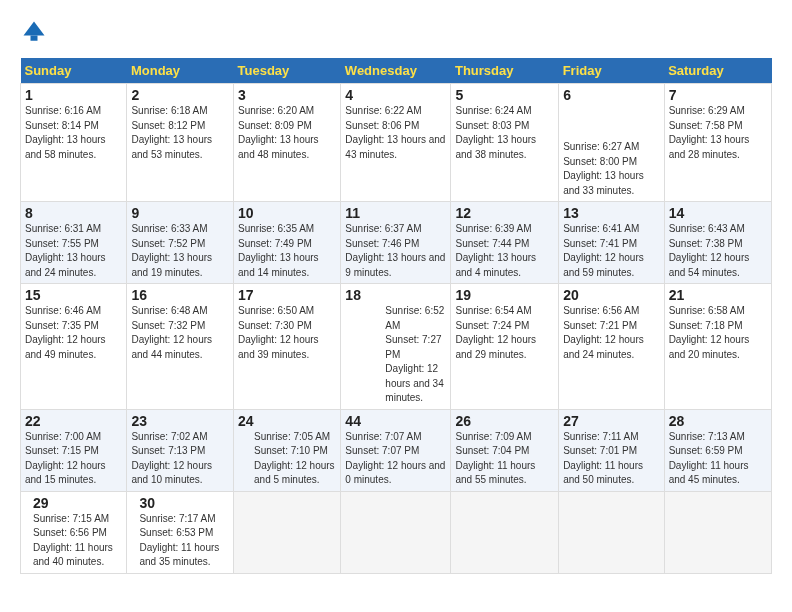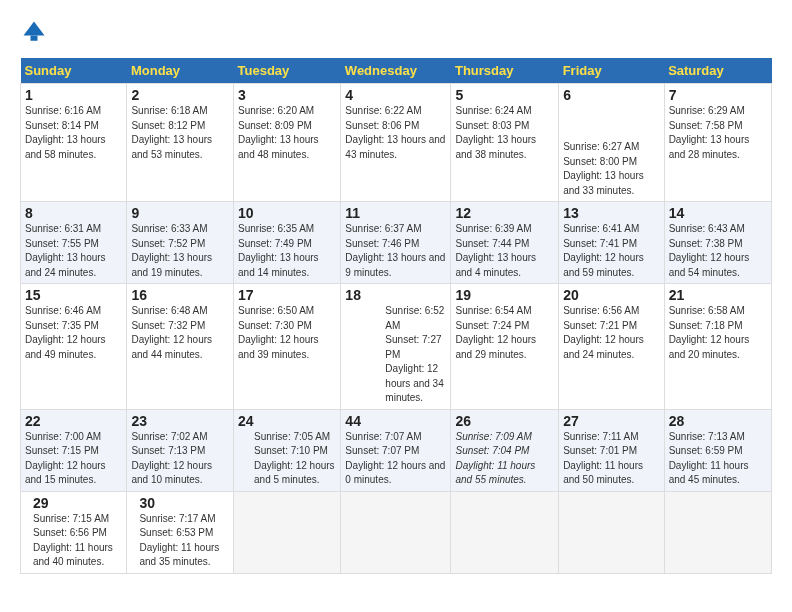--- a/index.html
+++ b/index.html
@@ -284,21 +284,21 @@
 Daylight: 12 hours and 5 minutes.</div>
           </td>
           <td>
             <span class="day-num">44</span>
             <div class="day-info" style="white-space: pre-line;">Sunrise: 7:07 AM
 Sunset: 7:07 PM
 Daylight: 12 hours and 0 minutes.</div>
           </td>
           <td>
             <span class="day-num">26</span>
-            <div class="day-info" style="white-space: pre-line; font-style: italic;">Sunrise: 7:09 AM
+            <div class="day-info" style="white-space: pre-line;">Sunrise: 7:09 AM
 Sunset: 7:04 PM
 Daylight: 11 hours and 55 minutes.</div>
           </td>
           <td>
             <span class="day-num">27</span>
             <div class="day-info" style="white-space: pre-line;">Sunrise: 7:11 AM
 Sunset: 7:01 PM
 Daylight: 11 hours and 50 minutes.</div>
           </td>
           <td>

